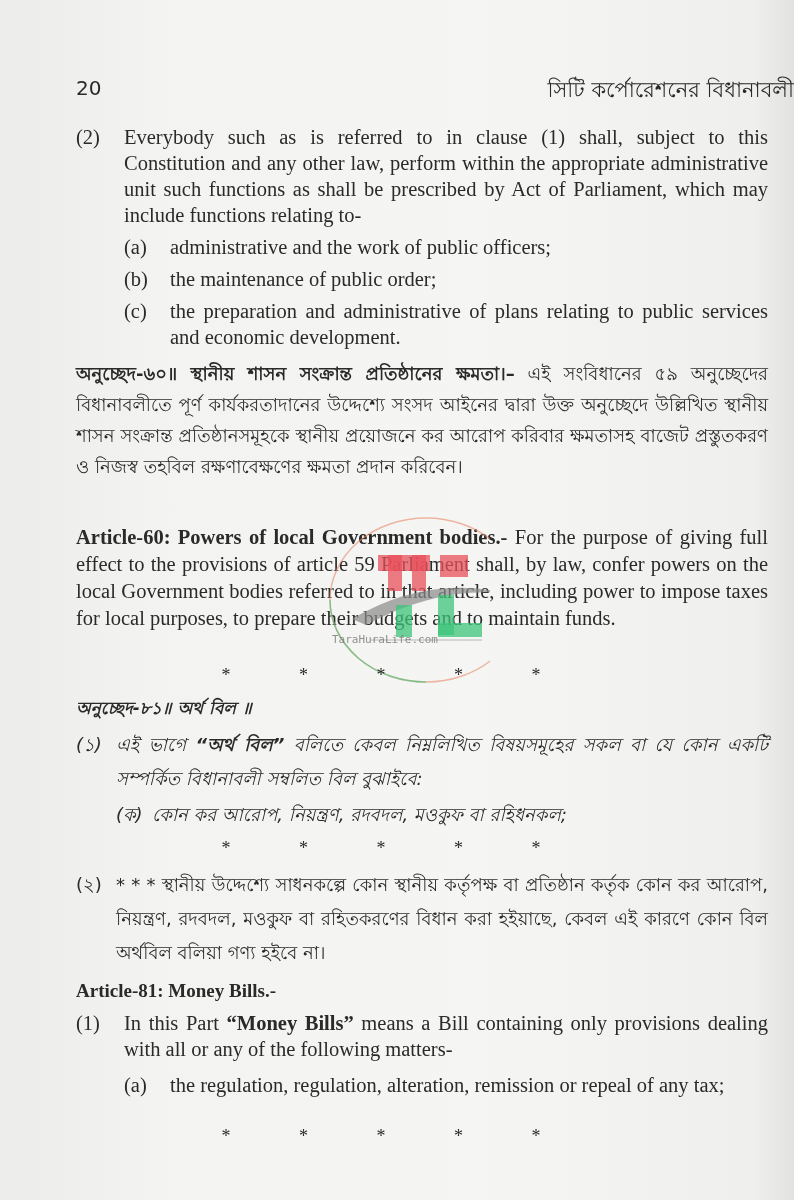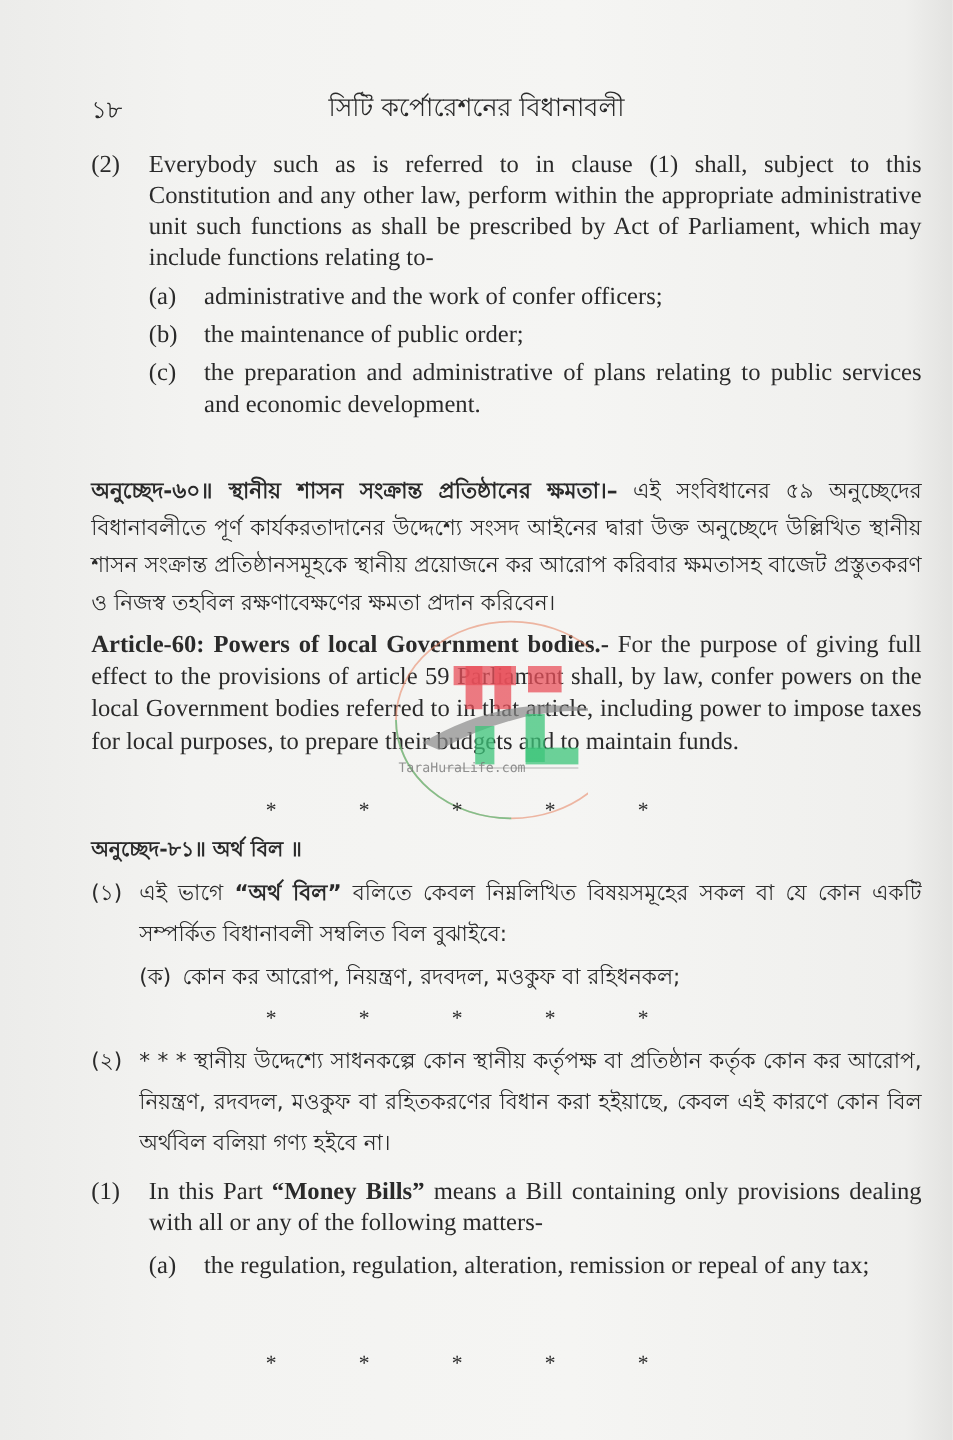--- a/index.html
+++ b/index.html
@@ -16,26 +16,26 @@
   .serif { font-family: "Liberation Serif", "DejaVu Serif", serif; }
   .bn { font-family: "DejaVu Sans", "Liberation Sans", sans-serif; }
 
   .running-head {
     position: absolute; top: 76px; left: 0; width: 794px; height: 28px;
   }
   .page-num {
     position: absolute; left: 76px; top: 0; font-size: 20px;
   }
   .head-title {
-    position: absolute; left: 0; width: 794px; text-align: center; top: -2px; font-size: 21px;
+    position: absolute; left: 0; width: 794px; text-align: right; top: -2px; font-size: 21px;
   }
 
   .blk { position: absolute; }
   .eng { font-size: 20.5px; line-height: 26px; text-align: justify; }
-  .bnt { font-size: 18px; line-height: 31px; text-align: justify; margin-top: 36px; }
+  .bnt { font-size: 18px; line-height: 31px; text-align: justify; }
 
   .row { display: flex; }
   .lbl { flex: 0 0 auto; }
   .txt { flex: 1 1 auto; text-align: justify; }
 
   .stars {
     position: absolute; left: 0; width: 794px; text-align: center;
     font-family: "Liberation Serif", serif; font-size: 18px; letter-spacing: 32px;
   }
 
@@ -45,32 +45,32 @@
     position: absolute; left: 200px; top: 515px; width: 128px; height: 170px;
     pointer-events: none;
   }
 </style>
 </head>
 <body>
 
 <div class="page">
 
   <div class="running-head">
-    <span class="page-num bn">১৮</span>
+    <span class="page-num bn">20</span>
     <div class="head-title bn">সিটি কর্পোরেশনের বিধানাবলী</div>
   </div>
 
   <div class="blk serif eng" style="left:76px; top:124px; width:692px;">
     <div class="row">
       <span class="lbl" style="width:48px;">(2)</span>
       <span class="txt">Everybody such as is referred to in clause (1) shall, subject to this Constitution and any other law, perform within the appropriate administrative unit such functions as shall be prescribed by Act of Parliament, which may include functions relating to-</span>
     </div>
     <div class="row" style="margin-top:6px; margin-left:48px;">
       <span class="lbl" style="width:46px;">(a)</span>
-      <span class="txt">administrative and the work of confer officers;</span>
+      <span class="txt">administrative and the work of public officers;</span>
     </div>
     <div class="row" style="margin-top:6px; margin-left:48px;">
       <span class="lbl" style="width:46px;">(b)</span>
       <span class="txt">the maintenance of public order;</span>
     </div>
     <div class="row" style="margin-top:6px; margin-left:48px;">
       <span class="lbl" style="width:46px;">(c)</span>
       <span class="txt">the preparation and administrative of plans relating to public services and economic development.</span>
     </div>
   </div>
@@ -93,21 +93,21 @@
     <path d="M26 104 Q100 60 178 78 Q110 72 40 110 Z" fill="#8a8a8a" opacity="0.7"></path>
     <rect x="70" y="90" width="16" height="32" fill="#3cc47a" opacity="0.75"></rect>
     <rect x="112" y="80" width="16" height="40" fill="#3cc47a" opacity="0.75"></rect>
     <rect x="112" y="108" width="44" height="14" fill="#3cc47a" opacity="0.75"></rect>
     <line x1="44" y1="125" x2="156" y2="125" stroke="#8a8a8a" stroke-width="1" opacity="0.6"></line>
   </svg>
   <div class="blk" style="left:332px; top:633px; font-family:'DejaVu Sans Mono', monospace; font-size:11px; color:#777; opacity:0.8;">TaraHuraLife.com</div>
 
   <div class="stars" style="top:665px;">* * * * *</div>
 
-  <div class="blk bn" style="left:76px; top:694px; width:692px;">
+  <div class="blk bn" style="left:76px; top:694px; width:692px;font-style:italic;">
     <div style="font-size:17px; line-height:28px;"><b>অনুচ্ছেদ-৮১॥ অর্থ বিল ॥</b></div>
     <div class="row" style="font-size:18px; line-height:34px; margin-top:6px;">
       <span class="lbl" style="width:40px;">(১)</span>
       <span class="txt"><span>এই ভাগে </span><b>“অর্থ বিল”</b><span> বলিতে কেবল নিম্নলিখিত বিষয়সমূহের সকল বা যে কোন একটি সম্পর্কিত বিধানাবলী সম্বলিত বিল বুঝাইবে:</span></span>
     </div>
     <div class="row" style="font-size:18px; line-height:34px; margin-top:2px; margin-left:40px;">
       <span class="lbl" style="width:36px;">(ক)</span>
       <span class="txt">কোন কর আরোপ, নিয়ন্ত্রণ, রদবদল, মওকুফ বা রহিধনকল;</span>
     </div>
   </div>
@@ -115,20 +115,21 @@
   <div class="stars" style="top:838px;">* * * * *</div>
 
   <div class="blk bn" style="left:76px; top:868px; width:692px;">
     <div class="row" style="font-size:18px; line-height:34px;">
       <span class="lbl" style="width:40px;">(২)</span>
       <span class="txt">* * * স্থানীয় উদ্দেশ্যে সাধনকল্পে কোন স্থানীয় কর্তৃপক্ষ বা প্রতিষ্ঠান কর্তৃক কোন কর আরোপ, নিয়ন্ত্রণ, রদবদল, মওকুফ বা রহিতকরণের বিধান করা হইয়াছে, কেবল এই কারণে কোন বিল অর্থবিল বলিয়া গণ্য হইবে না।</span>
     </div>
   </div>
 
   <div class="blk serif eng" style="left:76px; top:976px; width:692px;">
+    <div style="font-size:19px; line-height:30px;"><b>Article-81: Money Bills.-</b></div>
     <div class="row" style="margin-top:4px;">
       <span class="lbl" style="width:48px;">(1)</span>
       <span class="txt"><span>In this Part </span><b>“Money Bills”</b><span> means a Bill containing only provisions dealing with all or any of the following matters-</span></span>
     </div>
     <div class="row" style="margin-top:10px; margin-left:48px;">
       <span class="lbl" style="width:46px;">(a)</span>
       <span class="txt">the regulation, regulation, alteration, remission or repeal of any tax;</span>
     </div>
   </div>
 

